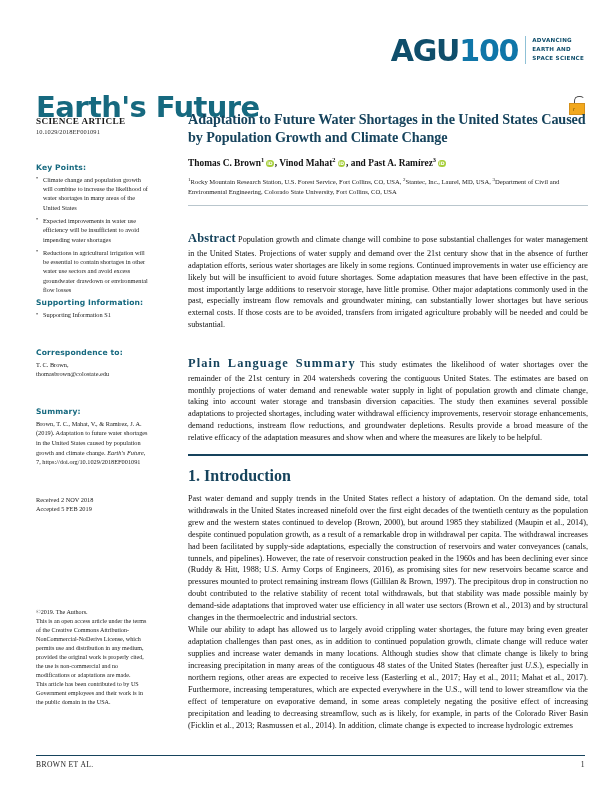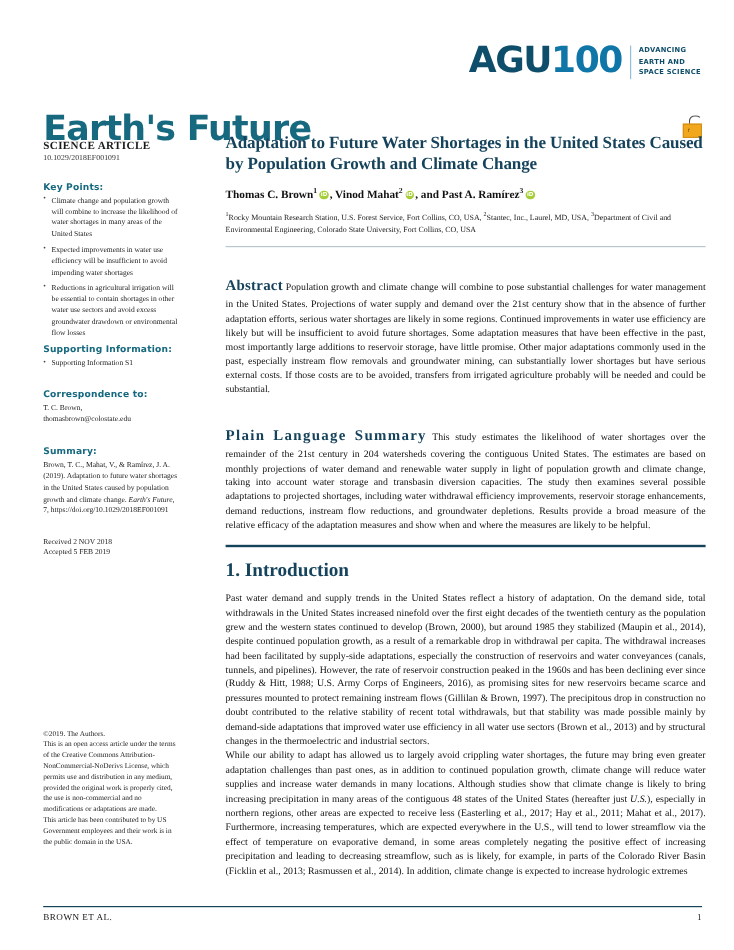--- a/index.html
+++ b/index.html
@@ -21,21 +21,21 @@
     height: 792px;
     background: #fff;
   }
 
   
   .agu-logo {
     position: absolute;
     top: 36px;
     right: 28px;
     display: flex;
-    align-items: flex-end;
+    align-items: flex-start;
     gap: 7px;
   }
   .agu-word {
     font-family: "DejaVu Sans", sans-serif;
     font-weight: bold;
     font-size: 30px;
     letter-spacing: -1.2px;
     color: #0f4e6b;
     line-height: 1;
     display: flex;
@@ -127,21 +127,21 @@
     letter-spacing: 0.35px;
     color: #1a1a1a;
   }
   .doi-line {
     font-size: 6.4px;
     color: #2a2a2a;
     margin-top: 1.5px;
     letter-spacing: 0.1px;
   }
   .side-block {
-    margin-top: 16px;
+    margin-top: 28px;
   }
   .side-block.tight { margin-top: 1px; }
   ul.side-list {
     list-style: none;
     margin: 3px 0 0 0;
     padding: 0;
   }
   ul.side-list li {
     position: relative;
     padding-left: 7px;

